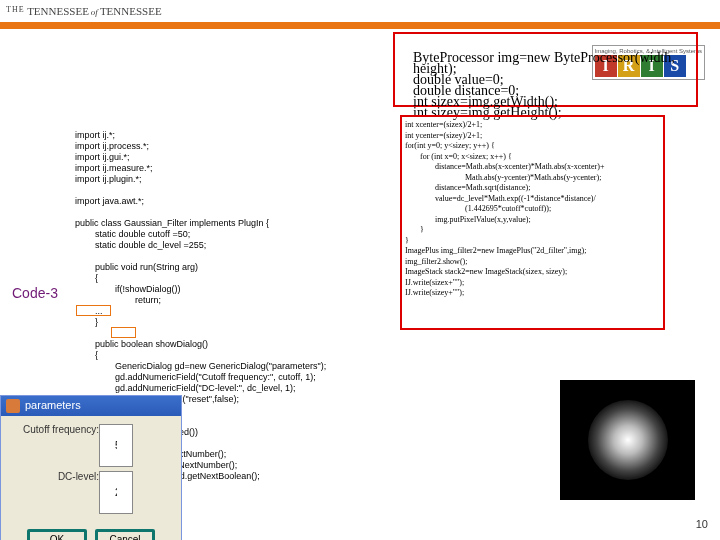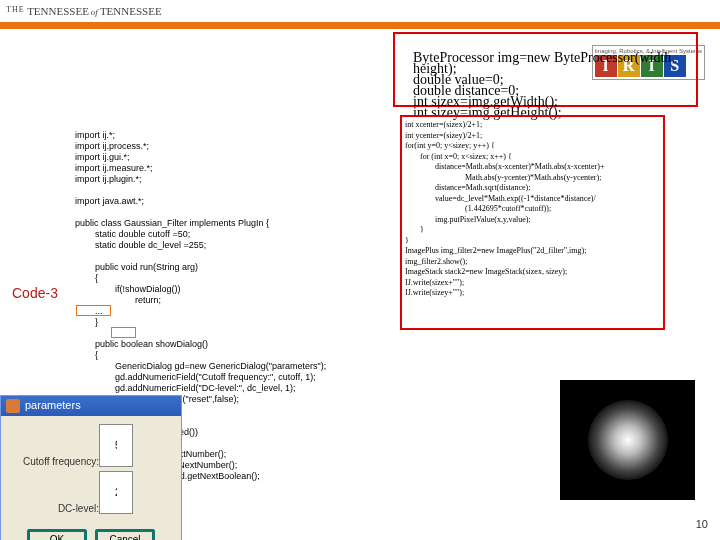--- a/index.html
+++ b/index.html
@@ -10,32 +10,32 @@
 .ut-logo .of{font-size:9px;font-style:italic;margin:16px 2px;font-family:Georgia,serif}
 .orange-bar{width:720px;height:7px;background:#e87511}
 .iris-box{position:absolute;right:15px;top:45px;border:1px solid #999;padding:2px;background:#fff}
 .iris-text{font-size:6px;color:#555;text-align:right;padding-bottom:1px}
 .iris-blocks{display:flex;gap:1px}
 .iris-blocks span{width:22px;height:22px;display:flex;align-items:center;justify-content:center;font-weight:bold;font-size:16px;color:#fff;font-family:Georgia,serif}
 .ib-i1{background:#c0392b}
 .ib-r{background:#d4a017}
 .ib-i2{background:#2e7d32}
 .ib-s{background:#1a4aa8}
-.code-label{position:absolute;left:12px;top:285px;font-size:14px;font-family:Arial;color:#b91c1c}
+.code-label{position:absolute;left:12px;top:285px;font-size:14px;font-family:Arial;color:#701a75}
 .code-main{position:absolute;left:75px;top:130px;font-family:Liberation Sans, sans-serif;font-size:9px;line-height:11px;color:#000;white-space:pre}
 .red-box1{position:absolute;left:393px;top:32px;width:305px;height:75px;border:2px solid #d00;padding:18px;font-family:Verdana;font-size:14px;line-height:11px;color:#000}
 .red-box2{position:absolute;left:400px;top:115px;width:265px;height:215px;border:2px solid #d00;padding:3px;font-family:Verdana;font-size:8px;line-height:10.5px;color:#000}
 .ind1{padding-left:15px}
 .ind2{padding-left:30px}
 .ind4{padding-left:60px}
 .dialog{position:absolute;left:0;top:395px;width:182px;border:1px solid #7a96df;background:#ece9d8;font-family:Tahoma,Arial;font-size:10px}
 .dialog-title{background:linear-gradient(#3b6ecb,#2b5bb8);color:#fff;padding:3px 5px;display:flex;align-items:flex-start;gap:5px;font-size:11px}
 .dialog-title .coffee{width:14px;height:14px;background:#d87a3a;border-radius:2px;display:inline-block;position:relative}
 .dialog-body{padding:8px}
-.dialog-row{display:flex;align-items:flex-end;margin-bottom:4px;gap:0}
+.dialog-row{display:flex;align-items:flex-start;margin-bottom:4px;gap:0}
 .dialog-row label{width:90px;text-align:right;color:#333}
 .dialog-row input{width:34px;font-size:10px;padding:15px;border:1px solid #888}
 .dialog-btns{display:flex;gap:8px;justify-content:center;padding:3px 0 6px}
 .dialog-btns button{width:60px;padding:2px 0;font-size:10px;border:3px solid #0f766e;background:#ece9d8;border-radius:2px}
 .filter-img{position:absolute;right:25px;top:380px;width:135px;height:120px;background:#000;display:flex;align-items:center;justify-content:center}
 .filter-blob{width:80px;height:80px;border-radius:50%;background:radial-gradient(circle,#fff 0%,#bbb 25%,#444 55%,#000 78%)}
 .page-num{position:absolute;right:12px;bottom:10px;font-size:11px;font-family:Arial;color:#333}
 .orange-highlight{position:absolute;border:1.5px solid #e87511;background:rgba(232,117,17,0)}
 .hl1{left:76px;top:305px;width:35px;height:11px}
 .hl2{left:111px;top:327px;width:25px;height:11px}

